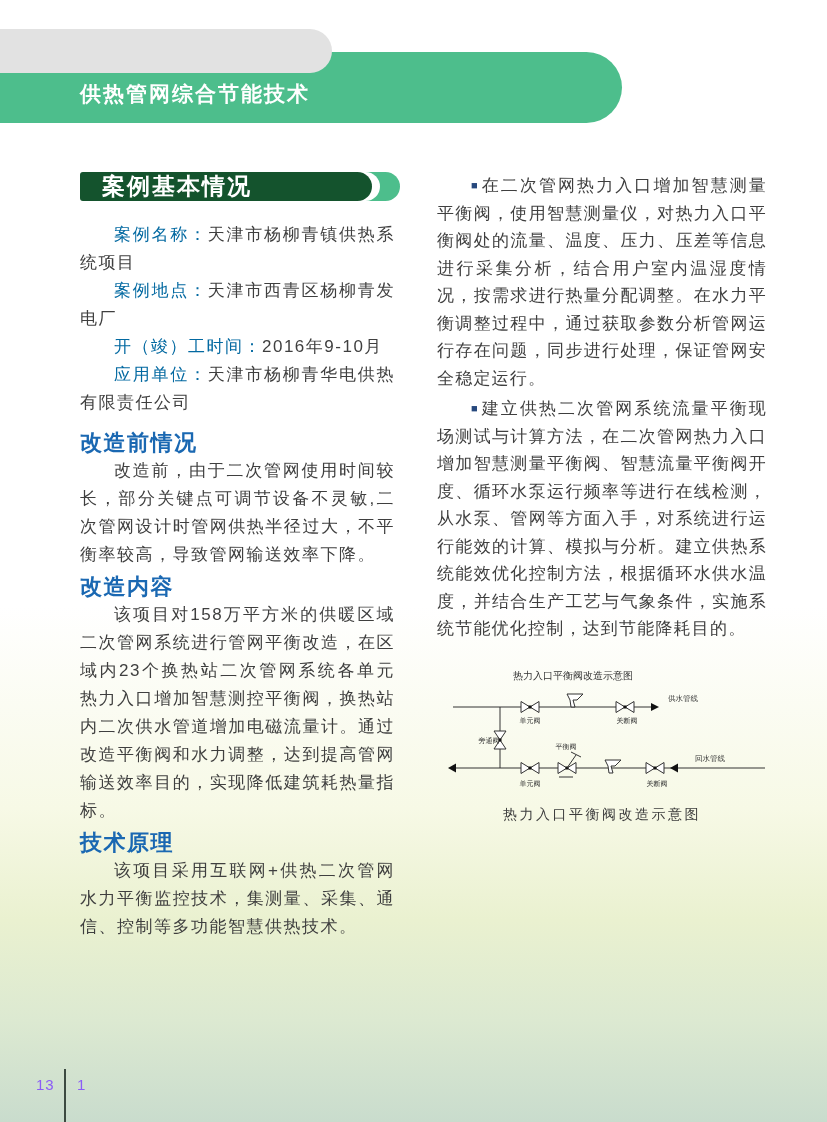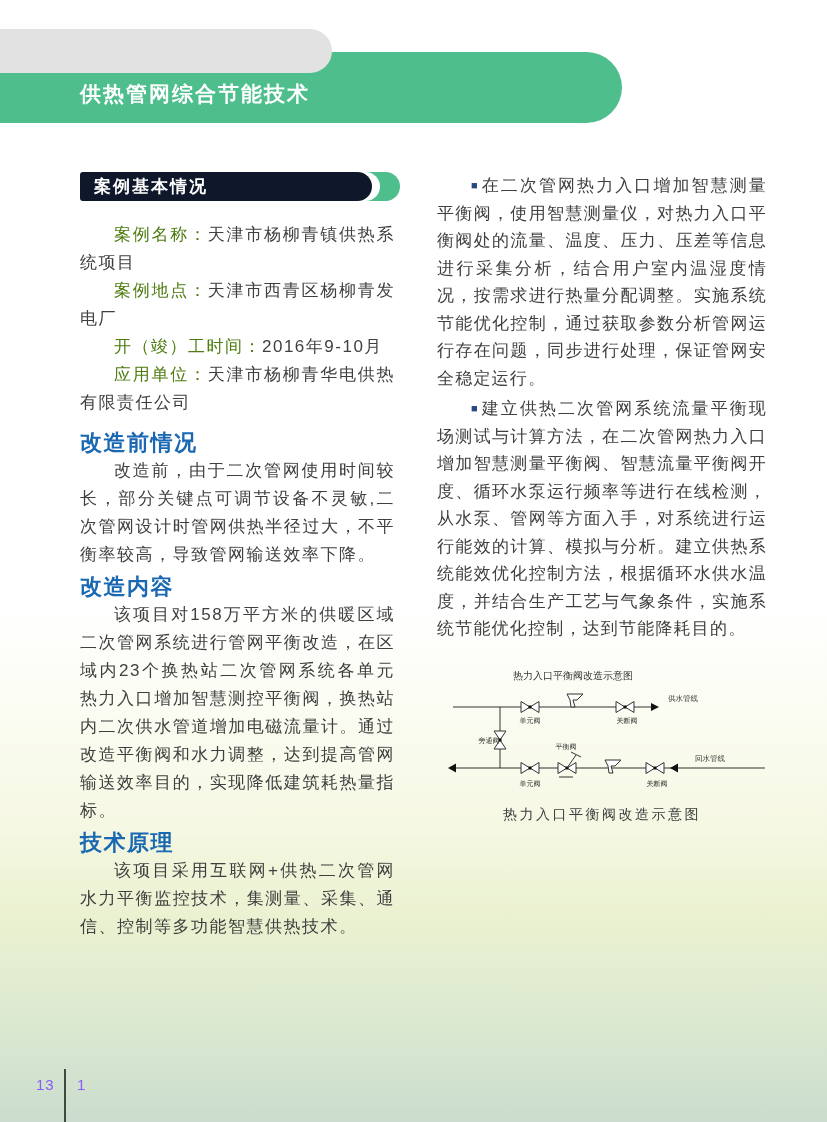--- a/index.html
+++ b/index.html
@@ -11,26 +11,26 @@
   .hdr-gray{position:absolute;left:0;top:29px;width:332px;height:44px;background:#e2e2e2;border-radius:0 22px 22px 0;z-index:2;}
   .hdr-green{position:absolute;left:0;top:52px;width:622px;height:71px;background:#4dbe8c;border-radius:0 36px 36px 0;z-index:1;}
   .hdr-title{position:absolute;left:80px;top:80px;z-index:3;color:#ffffff;font-size:21px;font-weight:bold;letter-spacing:2px;}
 
   .col-left{position:absolute;left:80px;top:172px;width:315px;}
   .col-right{position:absolute;left:437px;top:172px;width:330px;}
 
   .banner{position:relative;height:29px;width:320px;}
   .banner .g{position:absolute;top:0;bottom:0;left:200px;right:0;background:#4dbe8c;border-radius:0 15px 15px 0;}
   .banner .w{position:absolute;top:0;bottom:0;left:0;width:300px;background:#ffffff;border-radius:0 15px 15px 0;}
-  .banner .b{position:absolute;top:0;bottom:0;left:0;width:292px;background:#0f172a;border-radius:3px 15px 15px 3px;
-             color:#fff;font-size:17px;font-weight:bold;line-height:29px;padding-left:14px;box-sizing:border-box;letter-spacing:2px;}
+  .banner .b{position:absolute;top:0;bottom:0;left:0;width:292px;background:#14532d;border-radius:3px 15px 15px 3px;
+             color:#fff;font-size:23px;font-weight:bold;line-height:29px;padding-left:22px;box-sizing:border-box;letter-spacing:2px;}
 
   .case{margin-top:20px;font-size:17px;line-height:28px;color:#3f3f3f;text-align:justify;letter-spacing:1.5px;}
   .case p{margin:0;text-indent:2em;}
-  .lbl{color:#4d7c0f;}
+  .lbl{color:#0369a1;}
 
   .subhead{margin-top:14px;margin-bottom:2px;color:#1a68b2;font-size:22px;font-weight:bold;letter-spacing:1.5px;line-height:24px;}
   .subhead.later{margin-top:6px;}
   .para{margin:0;font-size:17px;line-height:28px;color:#3f3f3f;text-align:justify;text-indent:2em;letter-spacing:1.5px;}
   .col-right .para{line-height:27.5px;letter-spacing:1.2px;margin-bottom:3px;}
   .bullet{color:#27497e;font-size:11px;vertical-align:2px;margin-right:2px;}
 
   .diagram{margin-top:22px;}
   .diagram svg{display:block;}
   .dia-caption{margin-top:6px;text-align:center;font-size:14px;color:#3d3d3d;letter-spacing:2.5px;}
@@ -72,21 +72,21 @@
   <div class="subhead later">改造内容</div>
   <p class="para">该项目对158万平方米的供暖区域二次管网系统进行管网平衡改造，在区域内23个换热站二次管网系统各单元热力入口增加智慧测控平衡阀，换热站内二次供水管道增加电磁流量计。通过改造平衡阀和水力调整，达到提高管网输送效率目的，实现降低建筑耗热量指标。</p>
 
   <div class="subhead later">技术原理</div>
   <p class="para">该项目采用互联网+供热二次管网水力平衡监控技术，集测量、采集、通信、控制等多功能智慧供热技术。</p>
 
 </div>
 
 <div class="col-right">
 
-  <p class="para"><span class="bullet">■</span><span>在二次管网热力入口增加智慧测量平衡阀，使用智慧测量仪，对热力入口平衡阀处的流量、温度、压力、压差等信息进行采集分析，结合用户室内温湿度情况，按需求进行热量分配调整。实施系统节能优化控制，通过获取参数分析管网运行存在问题，同步进行处理，保证管网安全稳定运行。</span></p>
+  <p class="para"><span class="bullet">■</span><span>在二次管网热力入口增加智慧测量平衡阀，使用智慧测量仪，对热力入口平衡阀处的流量、温度、压力、压差等信息进行采集分析，结合用户室内温湿度情况，按需求进行热量分配调整。在水力平衡调整过程中，通过获取参数分析管网运行存在问题，同步进行处理，保证管网安全稳定运行。</span></p>
 
   <p class="para"><span class="bullet">■</span><span>建立供热二次管网系统流量平衡现场测试与计算方法，在二次管网热力入口增加智慧测量平衡阀、智慧流量平衡阀开度、循环水泵运行频率等进行在线检测，从水泵、管网等方面入手，对系统进行运行能效的计算、模拟与分析。建立供热系统能效优化控制方法，根据循环水供水温度，并结合生产工艺与气象条件，实施系统节能优化控制，达到节能降耗目的。</span></p>
 
   <div class="diagram">
     <svg width="330" height="135" viewBox="0 0 330 135">
 
       <text x="136" y="14" font-size="10" text-anchor="middle">热力入口平衡阀改造示意图</text>
 
       <line class="pipe" x1="16" y1="42" x2="214" y2="42"></line>
       <polygon class="solid" points="214,38 222,42 214,46"></polygon>

